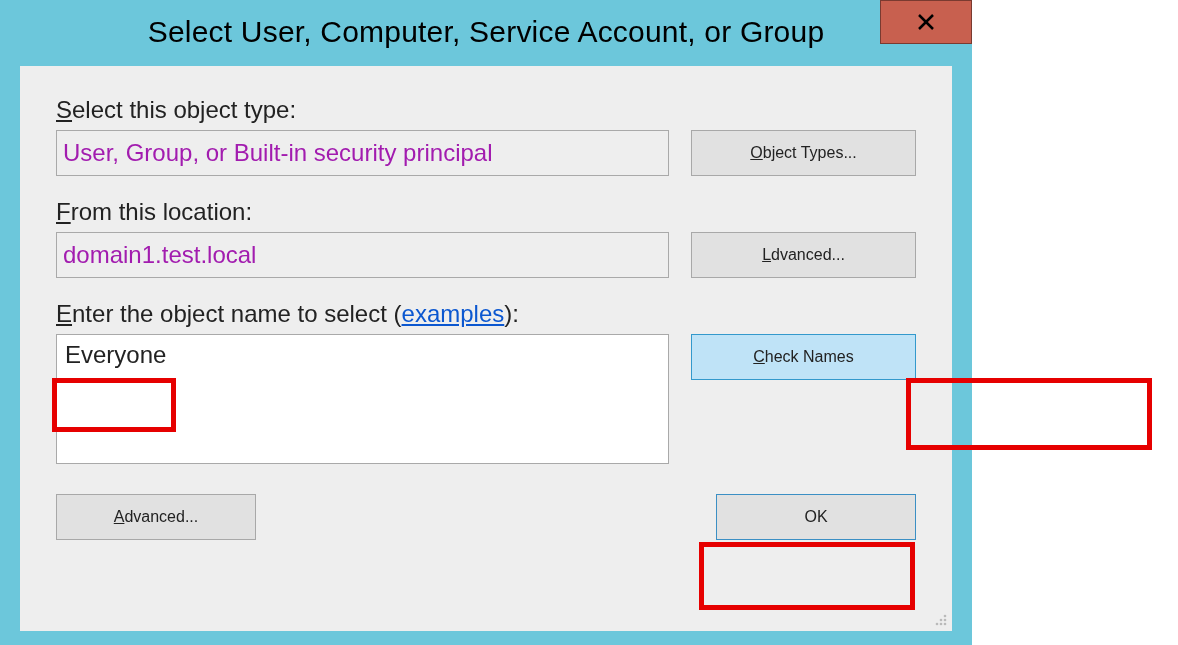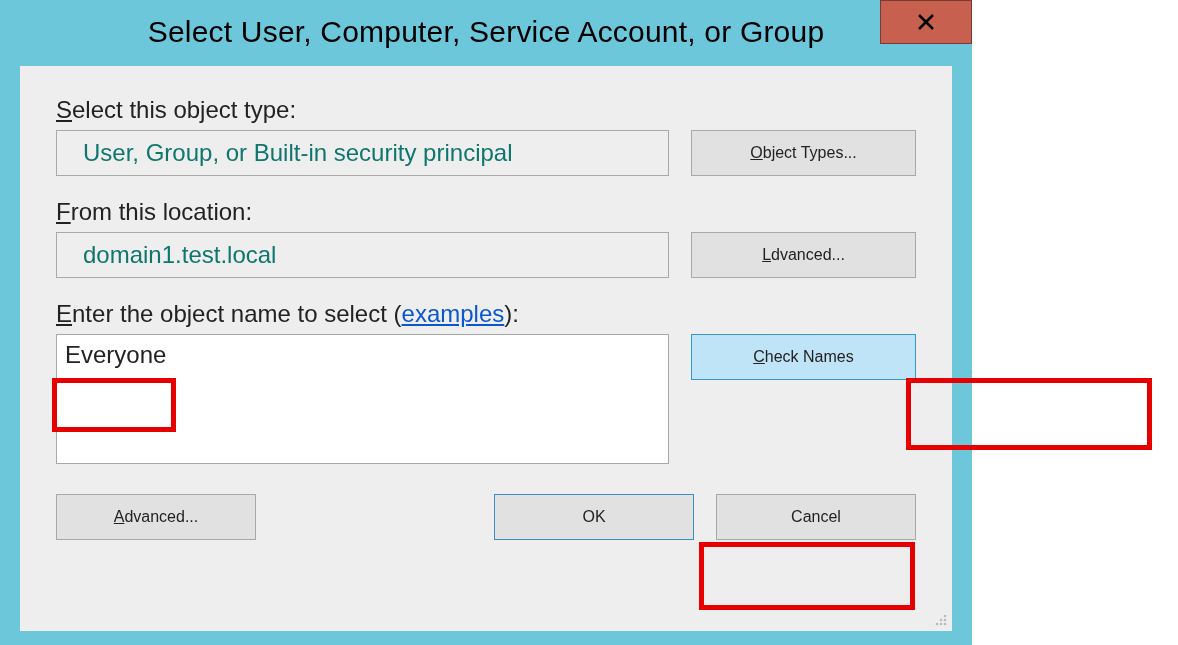--- a/index.html
+++ b/index.html
@@ -59,23 +59,23 @@
     display: flex;
     gap: 22px;
     align-items: stretch;
     margin-bottom: 22px;
   }
   .field-ro {
     flex: 1;
     background: #eeeeee;
     border: 1px solid #a9a9a9;
     height: 46px;
-    padding: 6px 26px;
+    padding: 6px 6px;
     font-size: 24px;
-    color: #0f766e;
+    color: #a21caf;
     display: flex;
     align-items: center;
   }
   .btn {
     background: #e1e1e1;
     border: 1px solid #a8a8a8;
     height: 46px;
     min-width: 225px;
     font-size: 16px;
     color: #222;
@@ -190,23 +190,20 @@
       </div>
 
       <div class="bottom-row">
         <button class="btn btn-small">
           <span><span class="ul">A</span><span>dvanced...</span></span>
         </button>
         <div class="spacer"></div>
         <button class="btn btn-small" style="border:1px solid #3b8fc4">
           <span>OK</span>
         </button>
-        <button class="btn btn-small">
-          <span>Cancel</span>
-        </button>
       </div>
 
     </div>
     <svg class="resize-grip" viewBox="0 0 16 16">
       <circle cx="13" cy="13" r="1.3" fill="#888"></circle>
         <circle cx="9" cy="13" r="1.3" fill="#888"></circle>
         <circle cx="5" cy="13" r="1.3" fill="#888"></circle>
       <circle cx="13" cy="9" r="1.3" fill="#888"></circle>
         <circle cx="9" cy="9" r="1.3" fill="#888"></circle>
       <circle cx="13" cy="5" r="1.3" fill="#888"></circle>

